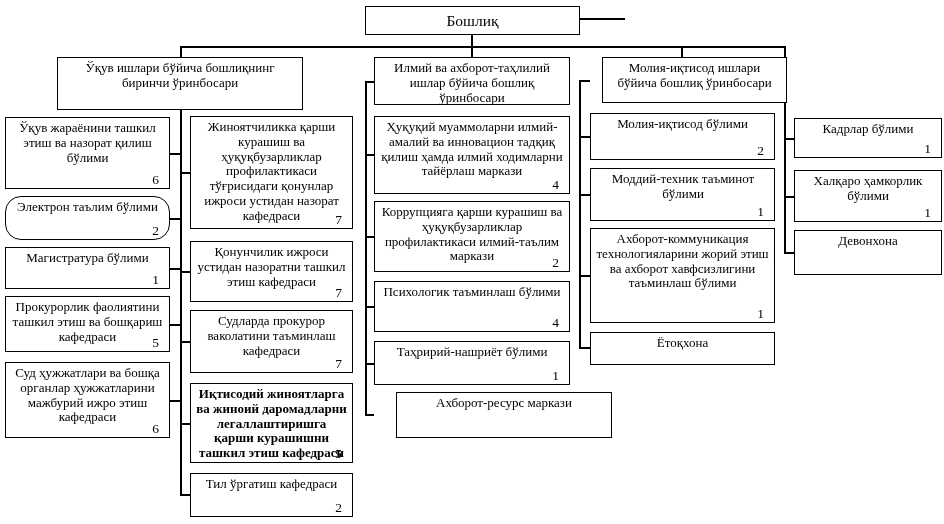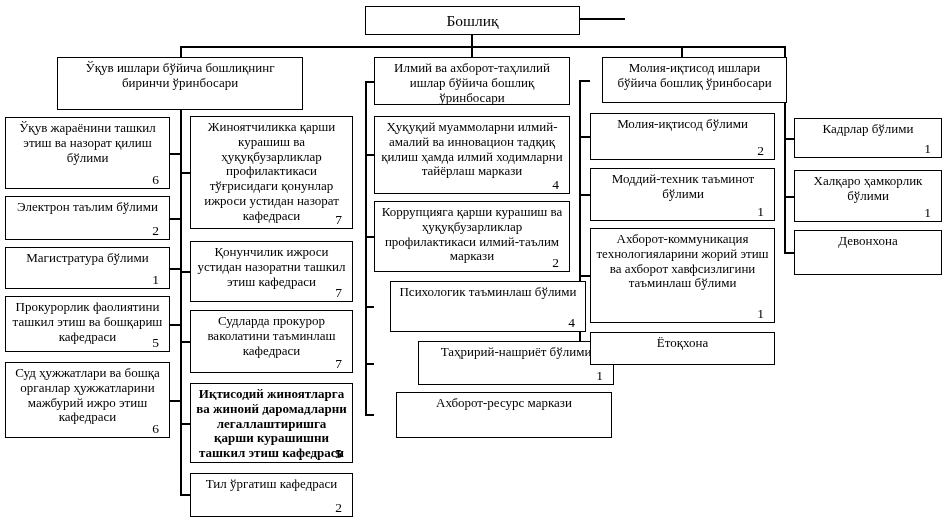--- a/index.html
+++ b/index.html
@@ -77,21 +77,21 @@
     <span>Илмий ва ахборот-таҳлилий ишлар бўйича бошлиқ ўринбосари</span>
   </div>
   <div class="box hdr" style="left:590px;top:57px;width:185px;height:46px;margin-left:12px;">
     <span>Молия-иқтисод ишлари бўйича бошлиқ ўринбосари</span>
   </div>
 
   <div class="box" style="left:5px;top:117px;width:165px;height:72px;">
     <span>Ўқув жараёнини ташкил этиш ва назорат қилиш бўлими</span>
     <span class="cnt">6</span>
   </div>
-  <div class="box" style="left:5px;top:196px;width:165px;height:44px;">
+  <div class="box" style="left:5px;top:196px;width:165px;height:44px;border-radius:16px;">
     <span>Электрон таълим бўлими</span>
     <span class="cnt">2</span>
   </div>
   <div class="box" style="left:5px;top:247px;width:165px;height:42px;">
     <span>Магистратура бўлими</span>
     <span class="cnt">1</span>
   </div>
   <div class="box" style="left:5px;top:296px;width:165px;height:56px;">
     <span>Прокурорлик фаолиятини ташкил этиш ва бошқариш кафедраси</span>
     <span class="cnt">5</span>
@@ -123,25 +123,25 @@
   </div>
 
   <div class="box" style="left:374px;top:116px;width:196px;height:78px;">
     <span>Ҳуқуқий муаммоларни илмий-амалий ва инновацион тадқиқ қилиш ҳамда илмий ходимларни тайёрлаш маркази</span>
     <span class="cnt">4</span>
   </div>
   <div class="box" style="left:374px;top:201px;width:196px;height:71px;">
     <span>Коррупцияга қарши курашиш ва ҳуқуқбузарликлар профилактикаси илмий-таълим маркази</span>
     <span class="cnt">2</span>
   </div>
-  <div class="box" style="left:374px;top:281px;width:196px;height:51px;margin-left:16px;">
+  <div class="box" style="left:374px;top:281px;width:196px;height:51px;">
     <span>Психологик таъминлаш бўлими</span>
     <span class="cnt">4</span>
   </div>
-  <div class="box" style="left:374px;top:341px;width:196px;height:44px;margin-left:44px;">
+  <div class="box" style="left:374px;top:341px;width:196px;height:44px;">
     <span>Таҳририй-нашриёт бўлими</span>
     <span class="cnt">1</span>
   </div>
   <div class="box" style="left:396px;top:392px;width:216px;height:46px;">
     <span>Ахборот-ресурс маркази</span>
     <span class="cnt"></span>
   </div>
 
   <div class="box" style="left:590px;top:113px;width:185px;height:47px;">
     <span>Молия-иқтисод бўлими</span>

